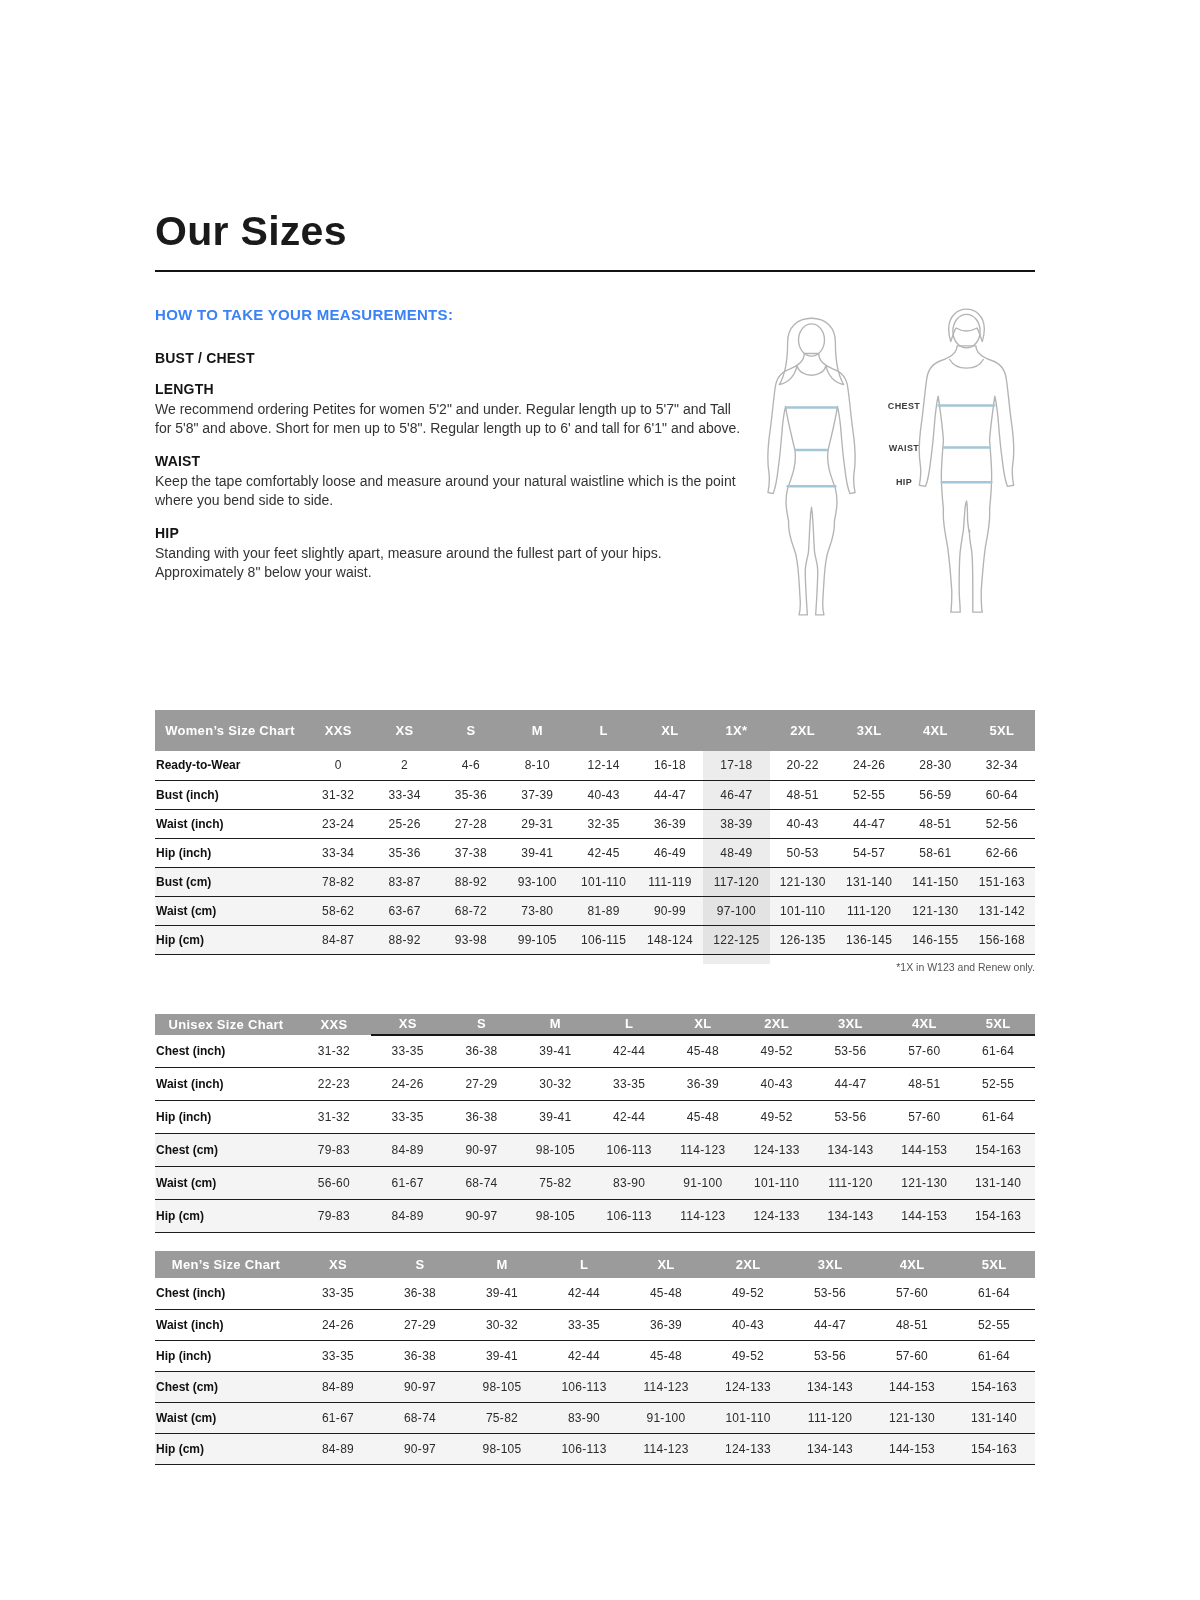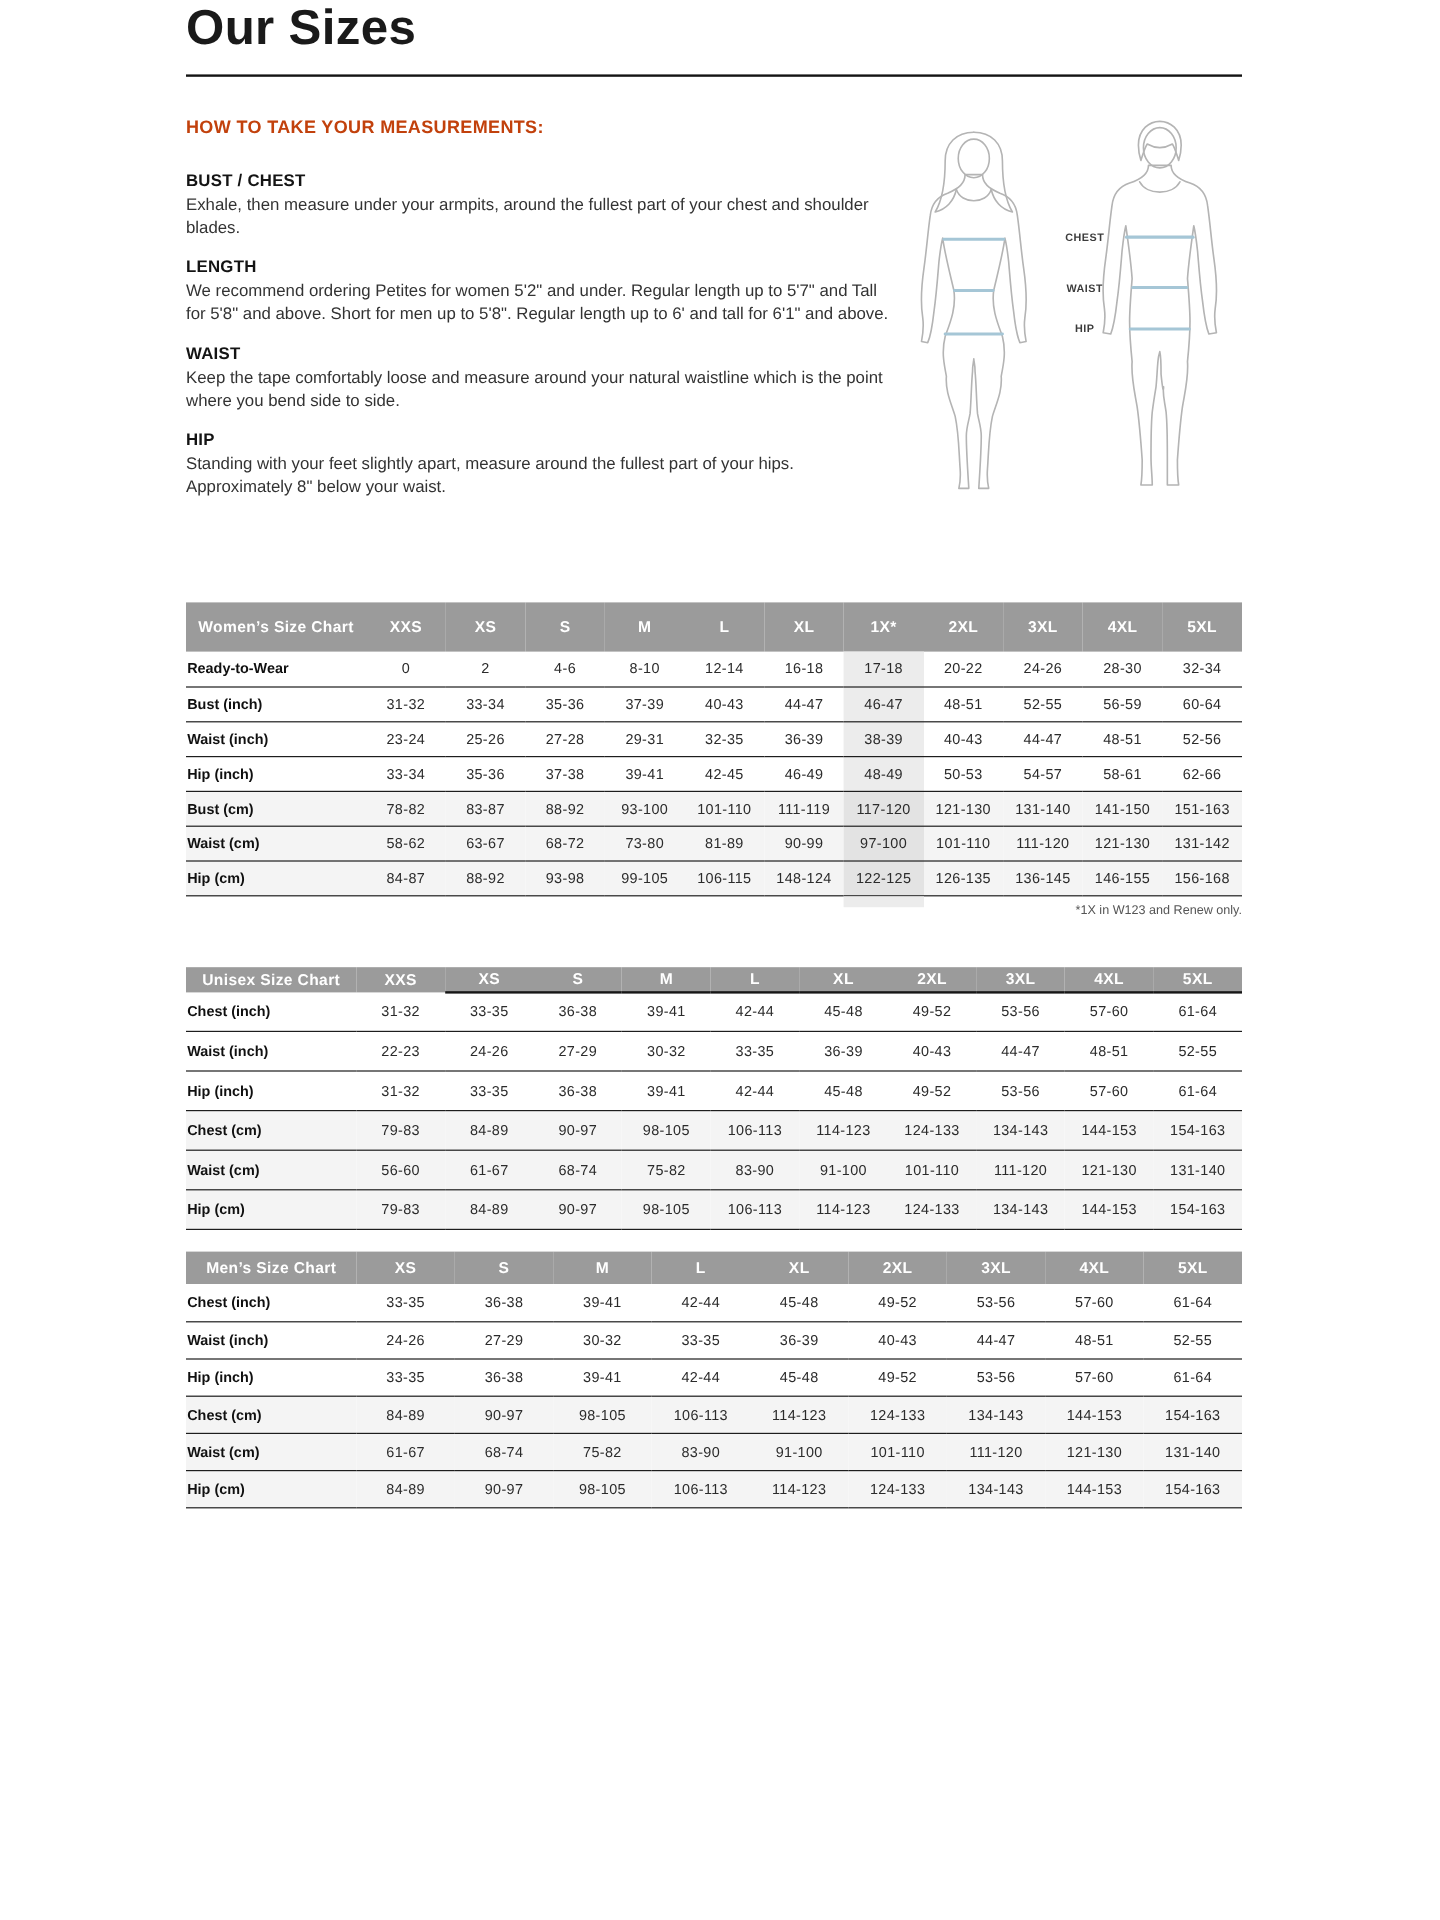--- a/index.html
+++ b/index.html
@@ -10,28 +10,28 @@
     --measure-line:#a5c6d6;
     --figure-stroke:#b4b4b4;
     --rule:#1d1d1d;
   }
   *{box-sizing:border-box;}
   html,body{margin:0;padding:0;}
   body{
     width:1200px;height:1600px;background:#ffffff;overflow:hidden;
     font-family:"Liberation Sans","DejaVu Sans",sans-serif;color:#222;
   }
-  .page{margin-left:155px;width:880px;}
+  .page{margin-left:155px;width:880px;padding-top:208px;}
 
   h1.title{margin:0;font-size:41px;font-weight:800;letter-spacing:.3px;color:#1a1a1a;}
   hr.title-rule{border:none;border-top:2.2px solid #141414;margin:15px 0 0;}
 
   .intro{display:flex;margin-top:34px;}
   .text-col{width:592px;}
-  .how-to{font-size:15px;font-weight:700;letter-spacing:.3px;color:#c2410c;margin-bottom:27px;}
+  .how-to{font-size:15px;font-weight:700;letter-spacing:.3px;color:#3b82f6;margin-bottom:27px;}
   .sec{margin-bottom:15px;}
   .sec-h{font-weight:700;font-size:14px;color:#141414;margin-bottom:3px;letter-spacing:.2px;}
   .sec-b{margin:0;font-size:14px;line-height:1.36;color:#333;}
 
   .figures{position:relative;flex:1;height:362px;}
   .fig-woman{position:absolute;left:2px;top:6px;height:332px;}
   .fig-man{position:absolute;right:0;top:0;height:346px;}
   .fig-svg path,.fig-svg ellipse{fill:none;stroke:var(--figure-stroke);stroke-width:1.3;stroke-linejoin:round;stroke-linecap:round;}
   .fig-svg .mline{stroke:var(--measure-line);stroke-width:2.4;}
   .flabel{position:absolute;left:122px;width:70px;text-align:center;font-weight:700;font-size:9px;letter-spacing:.4px;color:#3c3c3c;}
@@ -80,21 +80,20 @@
 
   <h1 class="title">Our Sizes</h1>
   <hr class="title-rule">
 
   <div class="intro">
     <div class="text-col">
       <div class="how-to">HOW TO TAKE YOUR MEASUREMENTS:</div>
 
       <div class="sec">
         <div class="sec-h">BUST / CHEST</div>
-        <p class="sec-b">Exhale, then measure under your armpits, around the fullest part of your chest and shoulder blades.</p>
       </div>
       <div class="sec">
         <div class="sec-h">LENGTH</div>
         <p class="sec-b">We recommend ordering Petites for women 5'2" and under. Regular length up to 5'7" and Tall for 5'8" and above. Short for men up to 5'8". Regular length up to 6' and tall for 6'1" and above.</p>
       </div>
       <div class="sec">
         <div class="sec-h">WAIST</div>
         <p class="sec-b">Keep the tape comfortably loose and measure around your natural waistline which is the point where you bend side to side.</p>
       </div>
       <div class="sec">

